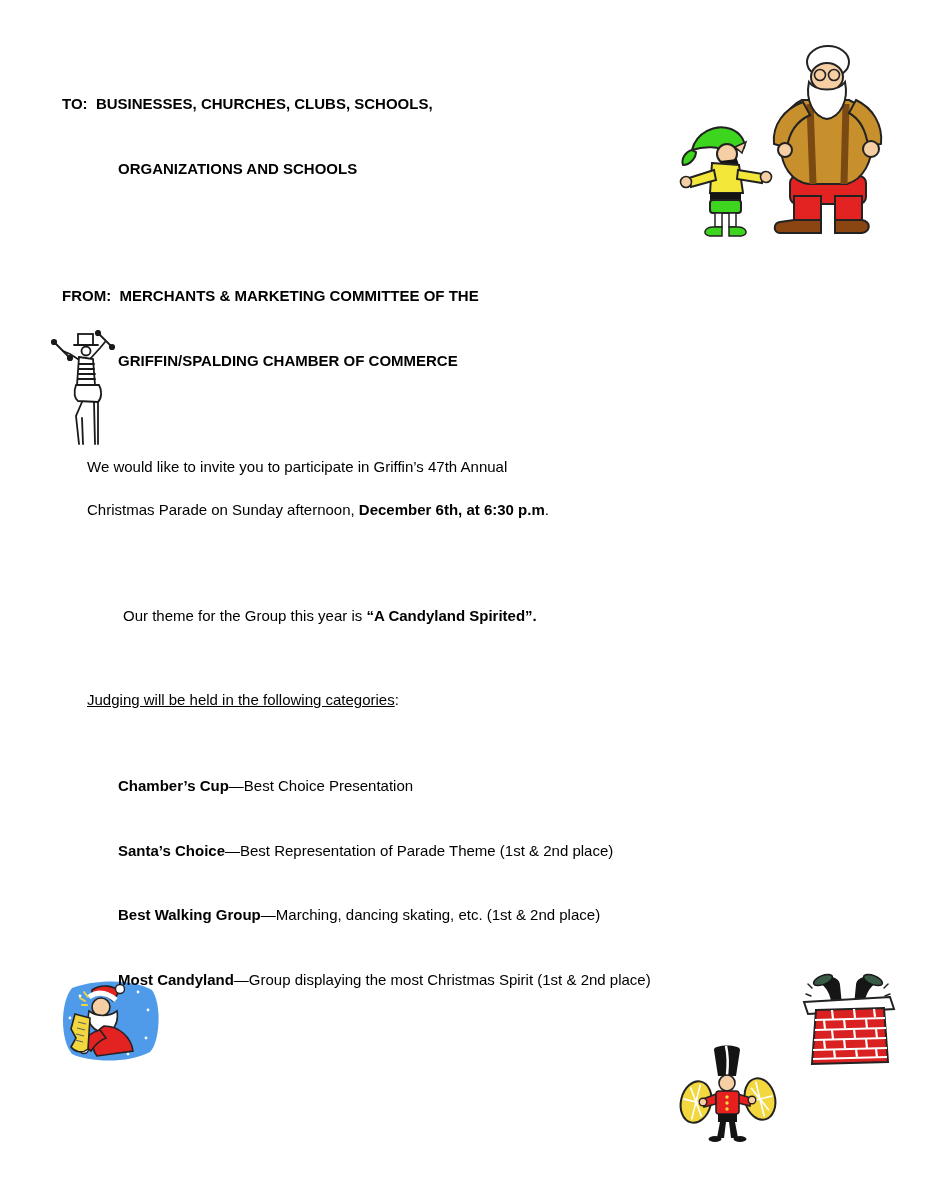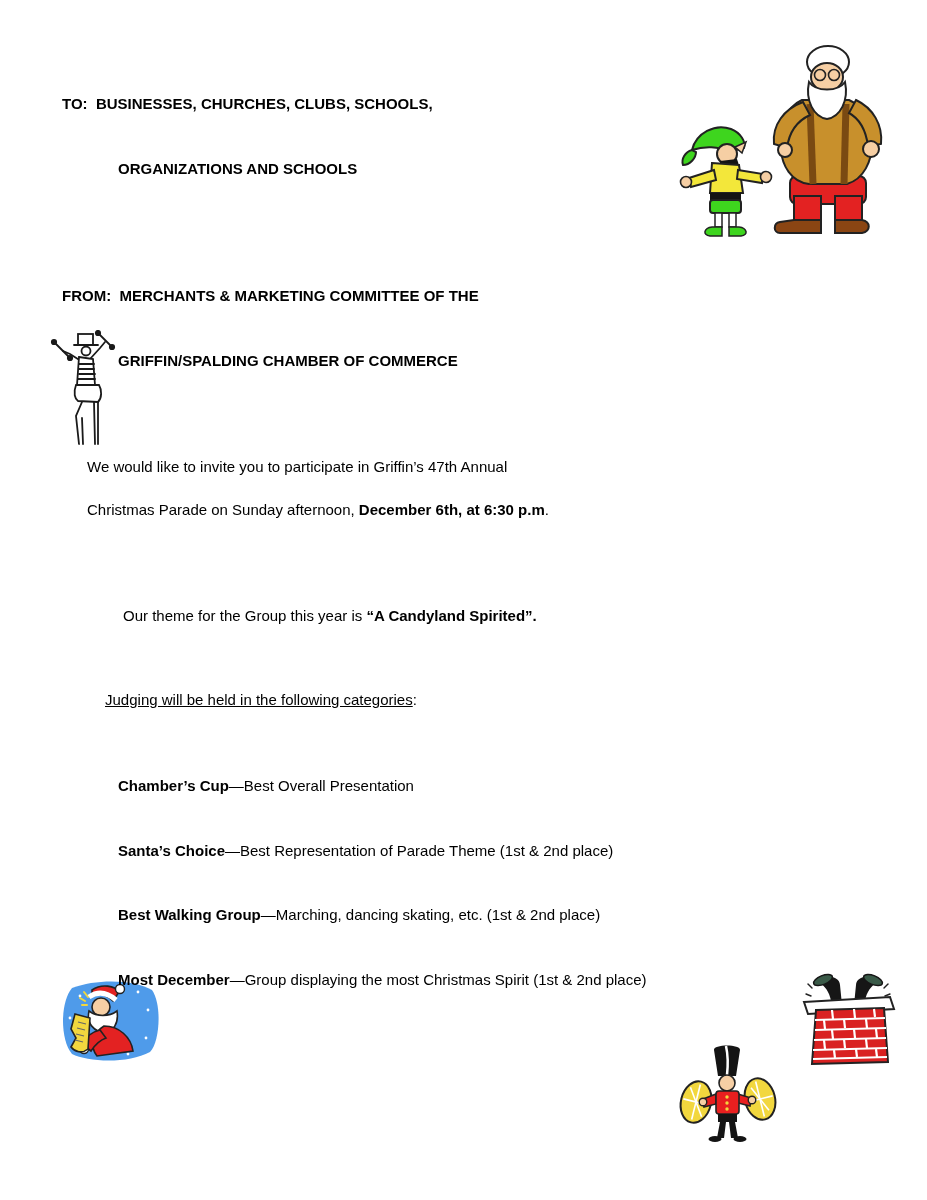--- a/index.html
+++ b/index.html
@@ -5,21 +5,21 @@
   html,body{margin:0;padding:0;background:#fff;}
   .page{
     position:relative;width:927px;height:1200px;background:#ffffff;
     font-family:"Liberation Sans","DejaVu Sans",sans-serif;
     font-size:15px;line-height:21.5px;color:#000;overflow:hidden;
   }
   .content{position:absolute;left:62px;top:50px;width:850px;}
   .blk{white-space:pre;margin:0 0 20px 0;}
   .jblk{white-space:pre;margin:0;}
   .b{font-weight:bold;}
-  .u{text-decoration:underline;margin-left:18px;}
+  .u{text-decoration:underline;}
   .ind56{padding-left:56px;}
   .ind36{padding-left:36px;}
   .cats{padding-left:56px;}
   .art{position:absolute;}
   .art svg{display:block;width:100%;height:100%;}
 </style>
 </head>
 <body>
 
 <div class="page">
@@ -219,20 +219,20 @@
 
     <div class="blk ind36">
       <span>Our theme for the Group this year is </span><span class="b">“A Candyland Spirited”.</span>
     </div>
 
     <div class="jblk">
       <span class="u">Judging will be held in the following categories</span><span>:</span>
     </div>
 
     <div class="blk cats">
-      <div class="cat"><span class="b">Chamber’s Cup</span><span>—Best Overall Presentation</span></div>
+      <div class="cat"><span class="b">Chamber’s Cup</span><span>—Best Choice Presentation</span></div>
       <div class="cat"><span class="b">Santa’s Choice</span><span>—Best Representation of Parade Theme (1st &amp; 2nd place)</span></div>
       <div class="cat"><span class="b">Best Walking Group</span><span>—Marching, dancing skating, etc. (1st &amp; 2nd place)</span></div>
-      <div class="cat"><span class="b">Most December</span><span>—Group displaying the most Christmas Spirit (1st &amp; 2nd place)</span></div>
+      <div class="cat"><span class="b">Most Candyland</span><span>—Group displaying the most Christmas Spirit (1st &amp; 2nd place)</span></div>
     </div>
 
   </div>
 </div>
 
 </body></html>

